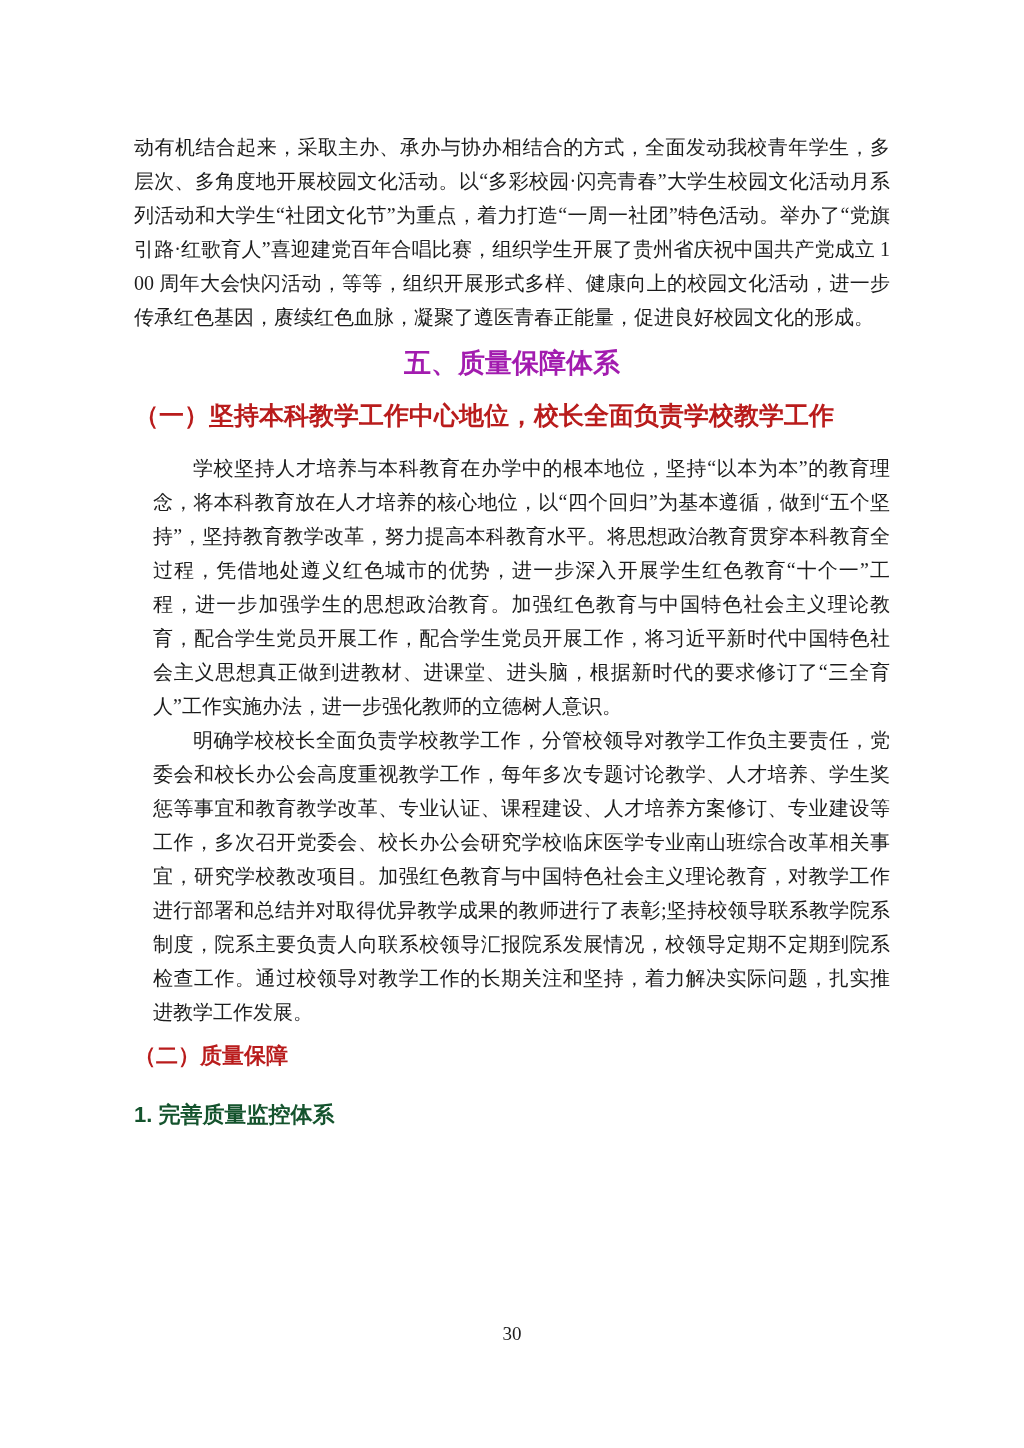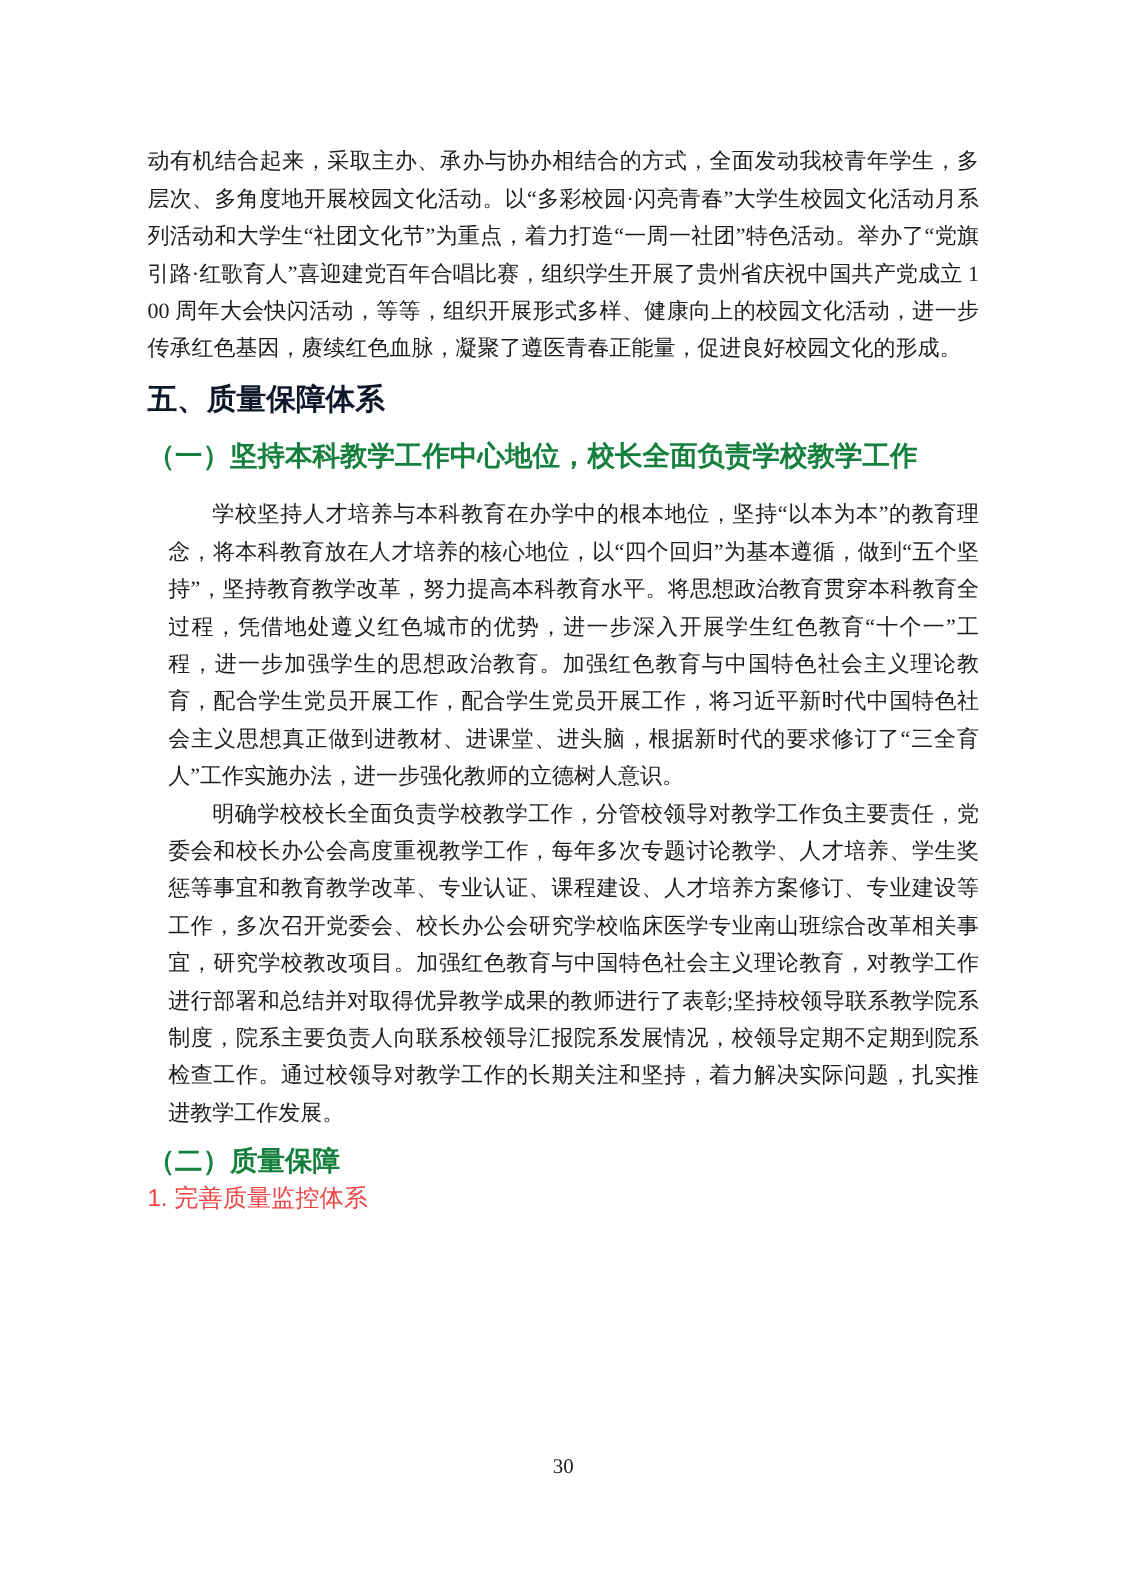--- a/index.html
+++ b/index.html
@@ -34,43 +34,44 @@
   p.body.indent {
     text-indent: 2em;
     margin-left: 19px;
   }
   h1.sec {
     margin: 11px 0 0 0;
     font-family: "Liberation Sans", "DejaVu Sans", sans-serif;
     font-weight: 700;
     font-size: 27px;
     line-height: 36px;
-    color: #0f172a;
+    color: #a21caf;
+    text-align: center;
   }
   h2.sub {
     font-family: "Liberation Sans", "DejaVu Sans", sans-serif;
     font-weight: 700;
     font-size: 25px;
     line-height: 36px;
-    color: #15803d;
+    color: #b91c1c;
   }
   h2.sub.first {
     margin: 16px 0 18px 0;
   }
   h2.sub.second {
     margin: 9px 0 0 0;
-    font-size: 25px;
+    font-size: 22px;
   }
   h3.item {
-    margin: 0 0 6px 0;
+    margin: 26px 0 6px 0;
     font-family: "Liberation Sans", "DejaVu Sans", sans-serif;
-    font-weight: 400;
+    font-weight: 700;
     font-size: 22px;
     line-height: 30px;
-    color: #ef4444;
+    color: #14532d;
   }
   .page-number {
     position: absolute;
     left: 0;
     top: 1322px;
     width: 100%;
     text-align: center;
     font-family: "Liberation Serif", "DejaVu Serif", serif;
     font-size: 19px;
     line-height: 24px;

